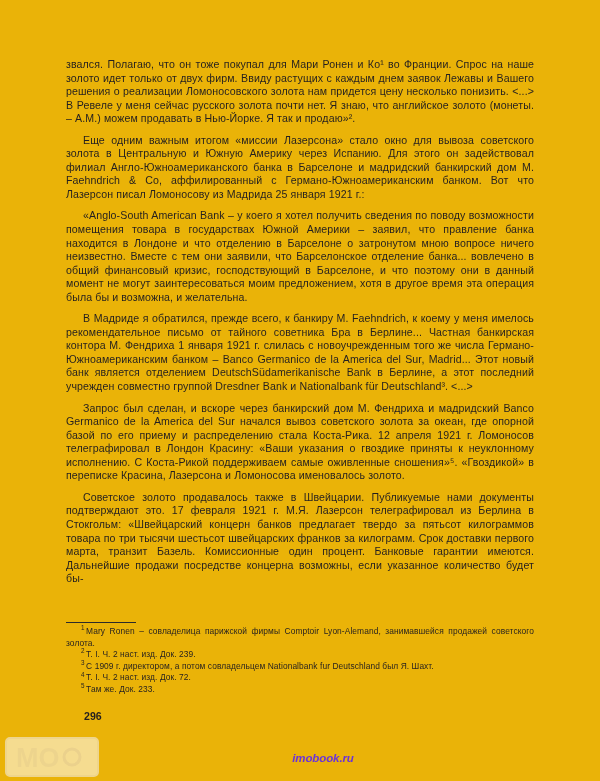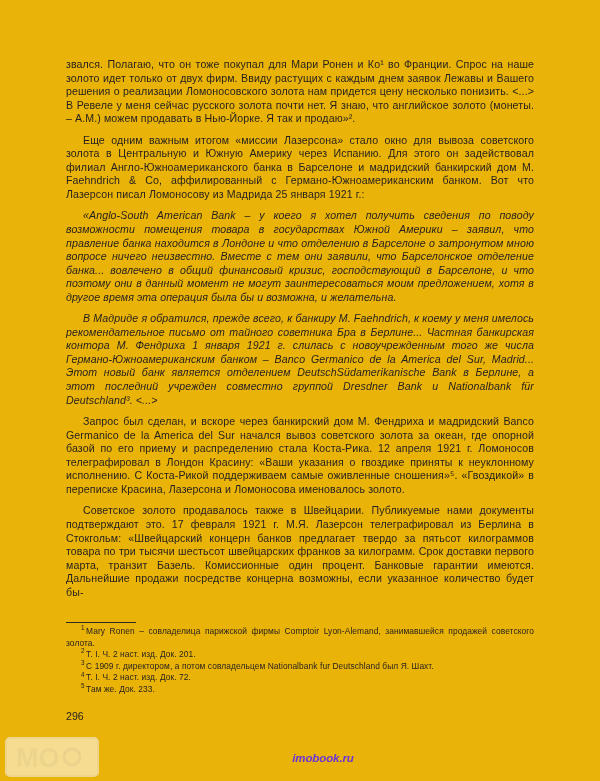--- a/index.html
+++ b/index.html
@@ -37,21 +37,20 @@
     text-align: justify;
     text-justify: inter-word;
     font-size: 10.6px;
     line-height: 13.55px;
     text-indent: 17px;
     hyphens: manual;
     letter-spacing: 0.01em;
   }
   .para.no-indent { text-indent: 0; }
   .para.ital {
-    font-style: italic;
   }
   .para + .para { margin-top: 8px; }
 
   
   .footnotes {
     position: absolute;
     left: 66px;
     top: 622px;
     width: 468px;
   }
@@ -71,25 +70,26 @@
   }
   .fn-item sup {
     font-size: 6.3px;
     vertical-align: super;
     line-height: 0;
     margin-right: 1.5px;
   }
 
   .page-number {
     position: absolute;
-    left: 66px;
+    left: 84px;
     top: 710px;
     font-size: 10.6px;
     line-height: 13px;
     color: #231f20;
+    font-weight: bold;
   }
 
   
   .watermark {
     position: absolute;
     left: 2px;
     top: 736px;
     width: 110px;
     height: 44px;
     opacity: 0.55;
@@ -121,21 +121,21 @@
     <p class="para">Еще одним важным итогом «миссии Лазерсона» стало окно для вывоза советского золота в Центральную и Южную Америку через Испанию. Для этого он задействовал филиал Англо-Южноамериканского банка в Барселоне и мадридский банкирский дом M. Faehndrich &amp; Co, аффилированный с Германо-Южноамериканским банком. Вот что Лазерсон писал Ломоносову из Мадрида 25 января 1921 г.:</p>
     <p class="para ital">«Anglo-South American Bank – у коего я хотел получить сведения по поводу возможности помещения товара в государствах Южной Америки – заявил, что правление банка находится в Лондоне и что отделению в Барселоне о затронутом мною вопросе ничего неизвестно. Вместе с тем они заявили, что Барселонское отделение банка... вовлечено в общий финансовый кризис, господствующий в Барселоне, и что поэтому они в данный момент не могут заинтересоваться моим предложением, хотя в другое время эта операция была бы и возможна, и желательна.</p>
     <p class="para ital">В Мадриде я обратился, прежде всего, к банкиру M. Faehndrich, к коему у меня имелось рекомендательное письмо от тайного советника Бра в Берлине... Частная банкирская контора М. Фендриха 1 января 1921 г. слилась с новоучрежденным того же числа Германо-Южноамериканским банком – Banco Germanico de la America del Sur, Madrid... Этот новый банк является отделением DeutschSüdamerikanische Bank в Берлине, а этот последний учрежден совместно группой Dresdner Bank и Nationalbank für Deutschland³. &lt;...&gt;</p>
     <p class="para">Запрос был сделан, и вскоре через банкирский дом М. Фендриха и мадридский Banco Germanico de la America del Sur начался вывоз советского золота за океан, где опорной базой по его приему и распределению стала Коста-Рика. 12 апреля 1921 г. Ломоносов телеграфировал в Лондон Красину: «Ваши указания о гвоздике приняты к неуклонному исполнению. С Коста-Рикой поддерживаем самые оживленные сношения»⁵. «Гвоздикой» в переписке Красина, Лазерсона и Ломоносова именовалось золото.</p>
     <p class="para">Советское золото продавалось также в Швейцарии. Публикуемые нами документы подтверждают это. 17 февраля 1921 г. М.Я. Лазерсон телеграфировал из Берлина в Стокгольм: «Швейцарский концерн банков предлагает твердо за пятьсот килограммов товара по три тысячи шестьсот швейцарских франков за килограмм. Срок доставки первого марта, транзит Базель. Комиссионные один процент. Банковые гарантии имеются. Дальнейшие продажи посредстве концерна возможны, если указанное количество будет бы-</p>
   </div>
 
   <div class="footnotes">
     <div class="fn-rule"></div>
     <p class="fn-item"><sup>1</sup><span>Mary Ronen – совладелица парижской фирмы Comptoir Lyon-Alemand, занимавшейся продажей советского золота.</span></p>
-    <p class="fn-item"><sup>2</sup><span>Т. I. Ч. 2 наст. изд. Док. 201.</span></p>
+    <p class="fn-item"><sup>2</sup><span>Т. I. Ч. 2 наст. изд. Док. 239.</span></p>
     <p class="fn-item"><sup>3</sup><span>С 1909 г. директором, а потом совладельцем Nationalbank fur Deutschland был Я. Шахт.</span></p>
     <p class="fn-item"><sup>4</sup><span>Т. I. Ч. 2 наст. изд. Док. 72.</span></p>
     <p class="fn-item"><sup>5</sup><span>Там же. Док. 233.</span></p>
   </div>
 
   <div class="page-number">296</div>
 
   <div class="watermark">
     <svg width="110" height="44" viewBox="0 0 110 44" xmlns="http://www.w3.org/2000/svg" aria-hidden="true">
       <rect x="4" y="2" width="92" height="38" rx="4" fill="#ffffff" stroke="#f2f1fa" stroke-width="2"></rect>

